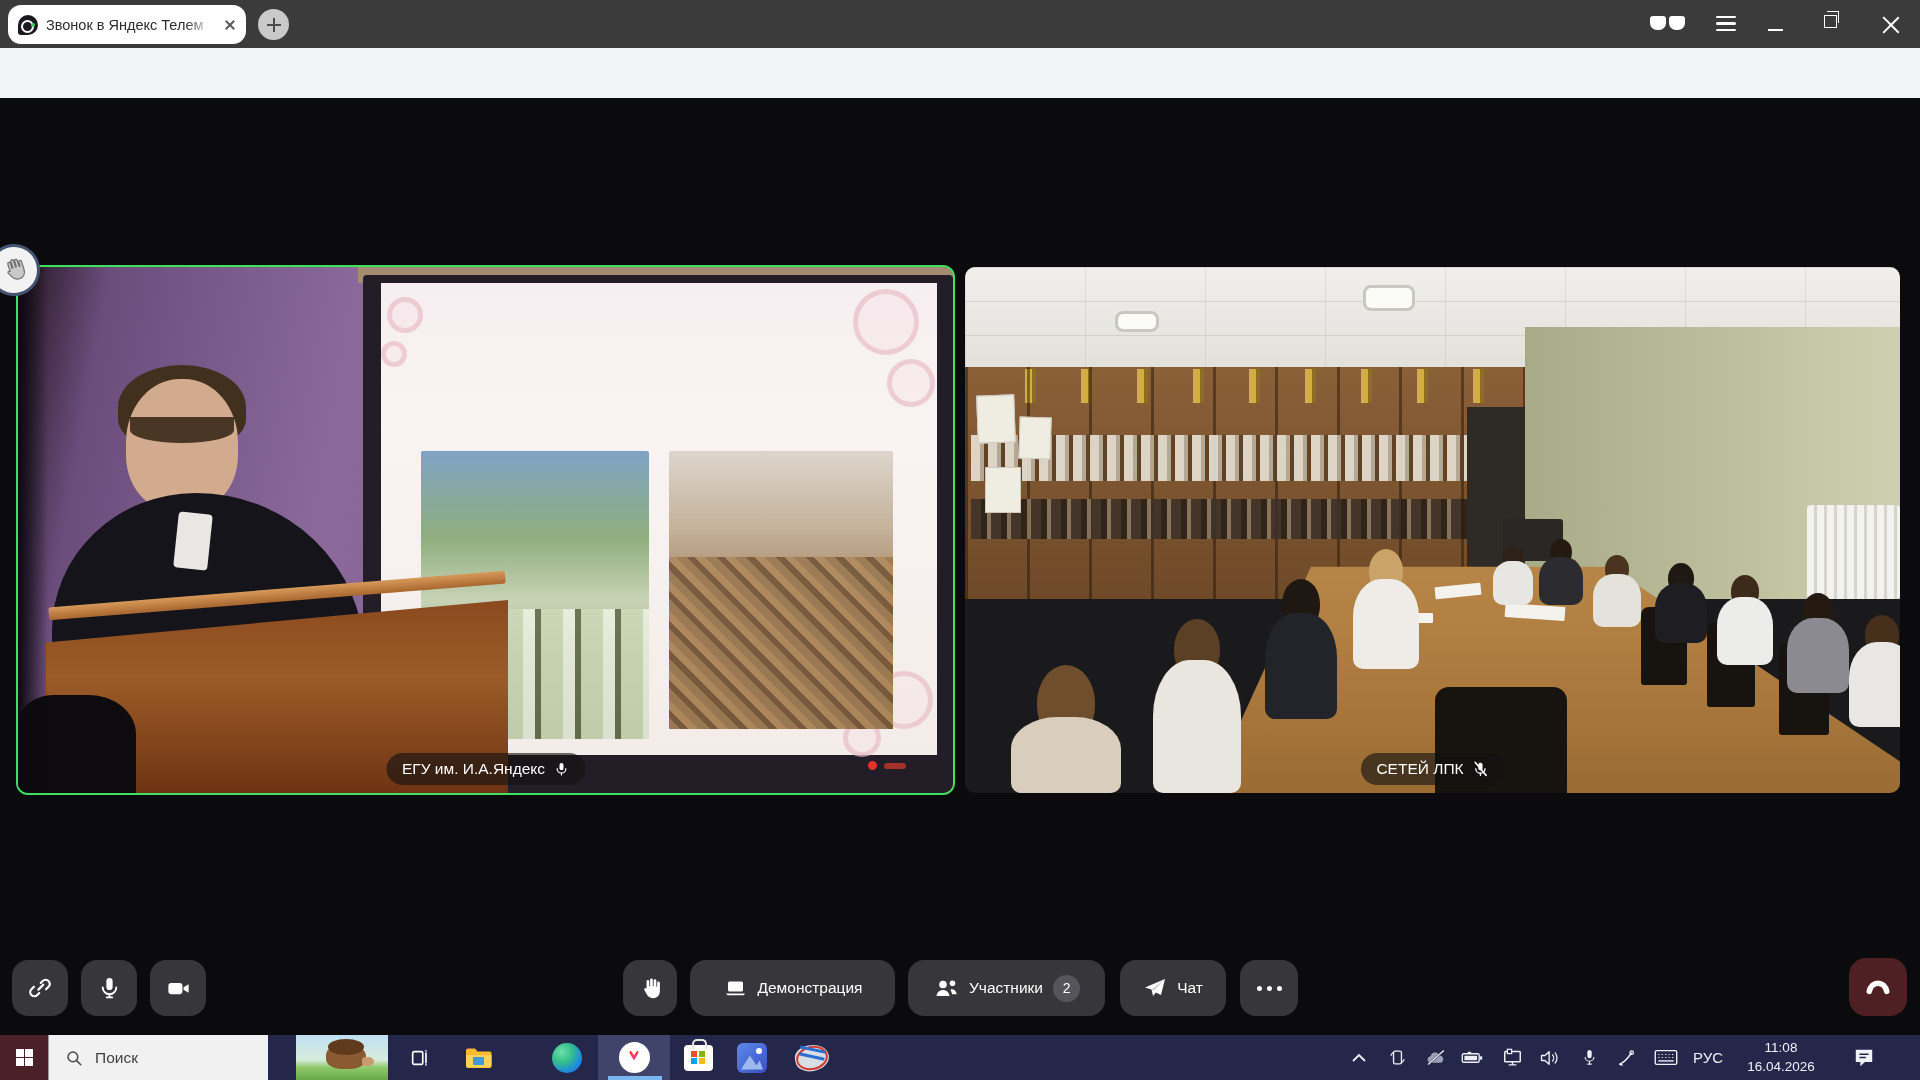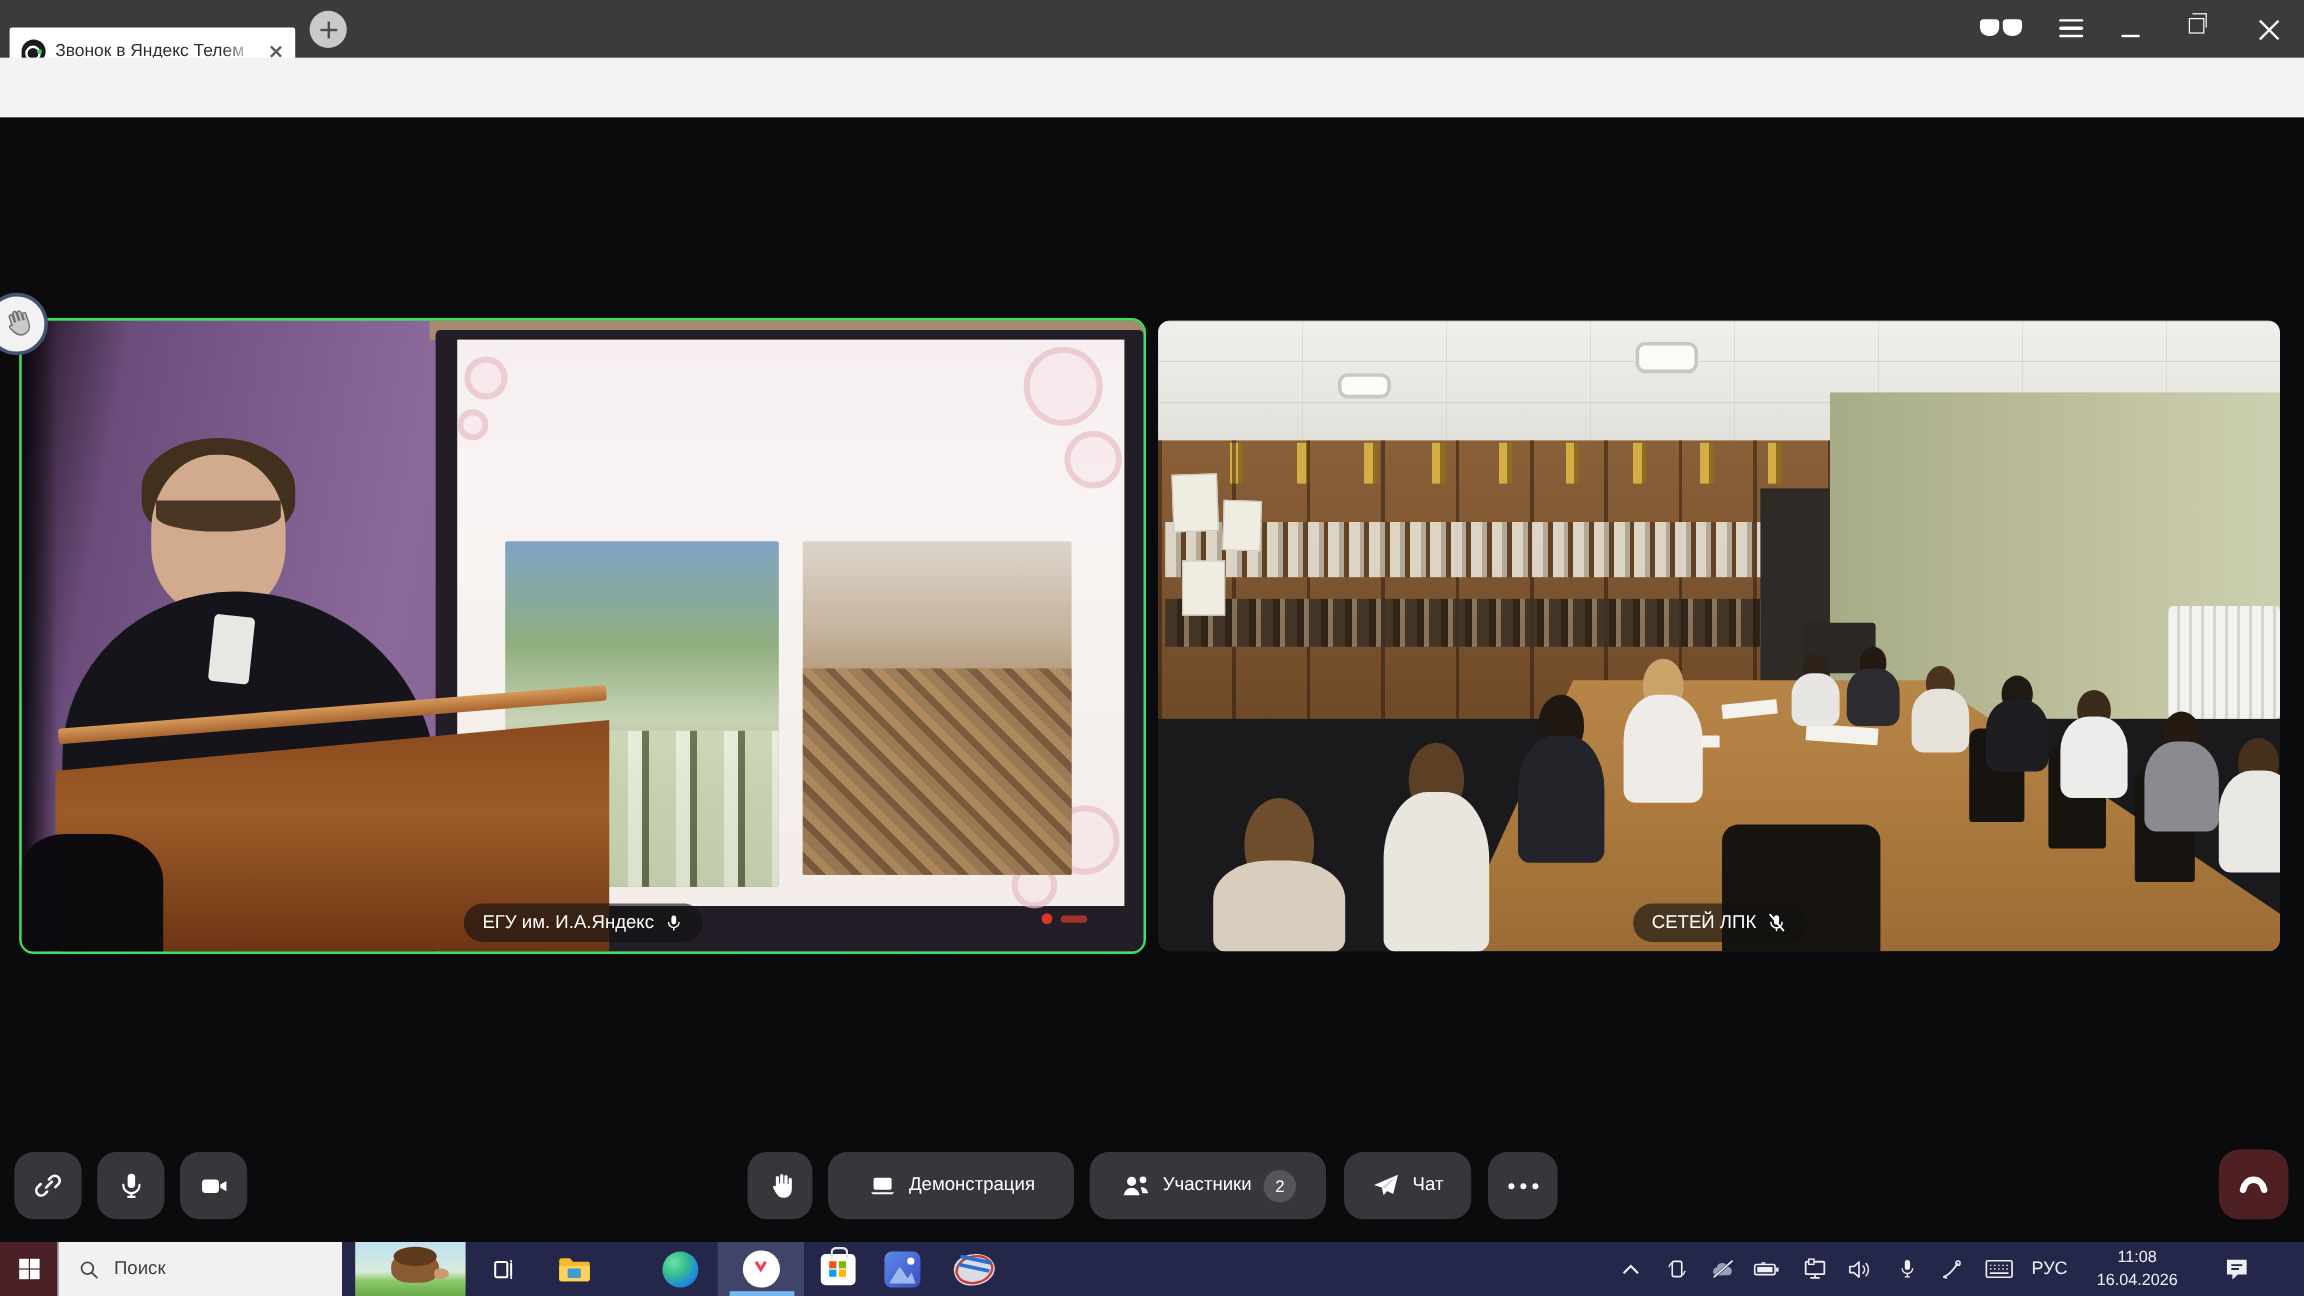--- a/index.html
+++ b/index.html
@@ -1,21 +1,21 @@
 <!DOCTYPE html>
 <html><head>
 <meta charset="utf-8">
 <style>
   html,body{margin:0;padding:0;background:#000;}
   body{width:1920px;height:1080px;overflow:hidden;font-family:"Liberation Sans",sans-serif;position:relative;}
   .a{position:absolute;}
   .f{display:flex;align-items:center;justify-content:center;}
   
   #tabstrip{left:0;top:0;width:1920px;height:48px;background:#3b3b3b;}
-  #tab{left:8px;top:23px;width:238px;height:39px;background:#fff;border-radius:2px;display:flex;align-items:center;padding:0 10px;box-sizing:border-box;gap:8px;}
+  #tab{left:8px;top:5px;width:238px;height:39px;background:#fff;border-radius:13px;display:flex;align-items:center;padding:0 10px;box-sizing:border-box;gap:8px;}
   #tab-title{font-size:14.5px;color:#2e2e2e;white-space:nowrap;overflow:hidden;flex:1;
     -webkit-mask-image:linear-gradient(90deg,#000 82%,transparent 98%);mask-image:linear-gradient(90deg,#000 82%,transparent 98%);}
   .favicon{width:20px;height:20px;border-radius:50% 50% 50% 12%;background:#1b1b1f;position:relative;flex:0 0 20px;}
   .favicon i{position:absolute;left:3px;top:5px;width:9px;height:9px;border:2.5px solid #fff;border-radius:50%;}
   .favicon b{position:absolute;right:3px;top:8px;width:4px;height:4px;border-radius:50%;background:#37d463;}
   .xicon{width:12px;height:12px;position:relative;flex:0 0 12px;}
   .xicon::before,.xicon::after{content:"";position:absolute;left:5px;top:0;width:1.8px;height:12px;background:#5c5c5c;}
   .xicon::before{transform:rotate(45deg);} .xicon::after{transform:rotate(-45deg);}
   #newtab{left:258px;top:9px;width:31px;height:31px;border-radius:50%;background:#c9c9c9;}
   #newtab i{position:relative;width:14px;height:14px;display:block;}
@@ -100,21 +100,21 @@
   .badge{width:27px;height:27px;border-radius:50%;background:#55555b;font-size:14px;display:flex;align-items:center;justify-content:center;}
   #btn-hangup{position:absolute;left:1849px;top:860px;width:58px;height:58px;background:#4f2023;border-radius:17px;}
   .dots3w{display:flex;gap:5px;} .dots3w i{width:5px;height:5px;border-radius:50%;background:#fff;}
   
   #pointer{left:-12px;top:146px;width:46px;height:46px;border-radius:50%;background:#f2f2f2;border:3px solid #44536f;z-index:50;}
   
   #taskbar{left:0;top:1035px;width:1920px;height:45px;background:#24274a;}
   #tb-start{left:0;top:0;width:48px;height:45px;background:#4b2026;}
   .winlogo{width:17px;height:17px;display:grid;grid-template-columns:8px 8px;grid-template-rows:8px 8px;gap:1px;}
   .winlogo i{background:#fff;}
-  #tb-search{left:48px;top:0;width:237px;height:45px;background:#f1f1f1;border-left:1px solid #9b9b9b;display:flex;align-items:center;gap:12px;padding-left:16px;box-sizing:border-box;}
+  #tb-search{left:48px;top:0;width:220px;height:45px;background:#f1f1f1;border-left:1px solid #9b9b9b;display:flex;align-items:center;gap:12px;padding-left:16px;box-sizing:border-box;}
   #tb-search span{font-size:15.5px;color:#3f3f3f;}
   #tb-widget{left:296px;top:0;width:92px;height:45px;background:linear-gradient(180deg,#bfe0f2 0%,#d8ecdd 55%,#8fc96a 72%,#67a948 100%);overflow:hidden;}
   #tb-widget .hedge{position:absolute;left:30px;top:8px;width:40px;height:26px;background:#8a5a32;border-radius:55% 60% 45% 45%;}
   #tb-widget .hedge::before{content:"";position:absolute;left:2px;top:-4px;width:36px;height:16px;background:#5f3a1c;border-radius:50%;}
   #tb-widget .snout{position:absolute;left:66px;top:22px;width:12px;height:9px;background:#c99b6e;border-radius:40% 60% 60% 40%;}
   .tbicon{position:absolute;top:0;height:45px;width:44px;display:flex;align-items:center;justify-content:center;}
   #tb-yandex{left:598px;width:72px;background:#40446b;}
   #tb-yandex .circ{width:31px;height:31px;border-radius:50%;background:#fff;display:flex;align-items:center;justify-content:center;}
   #tb-underline{left:608px;top:41px;width:54px;height:4px;background:#79b7f2;}
   .edge-circ{width:30px;height:30px;border-radius:50%;background:radial-gradient(circle at 32% 30%,#6ee0a8 0%,#35c08b 35%,#1e88e0 70%,#1b5fd0 100%);}

